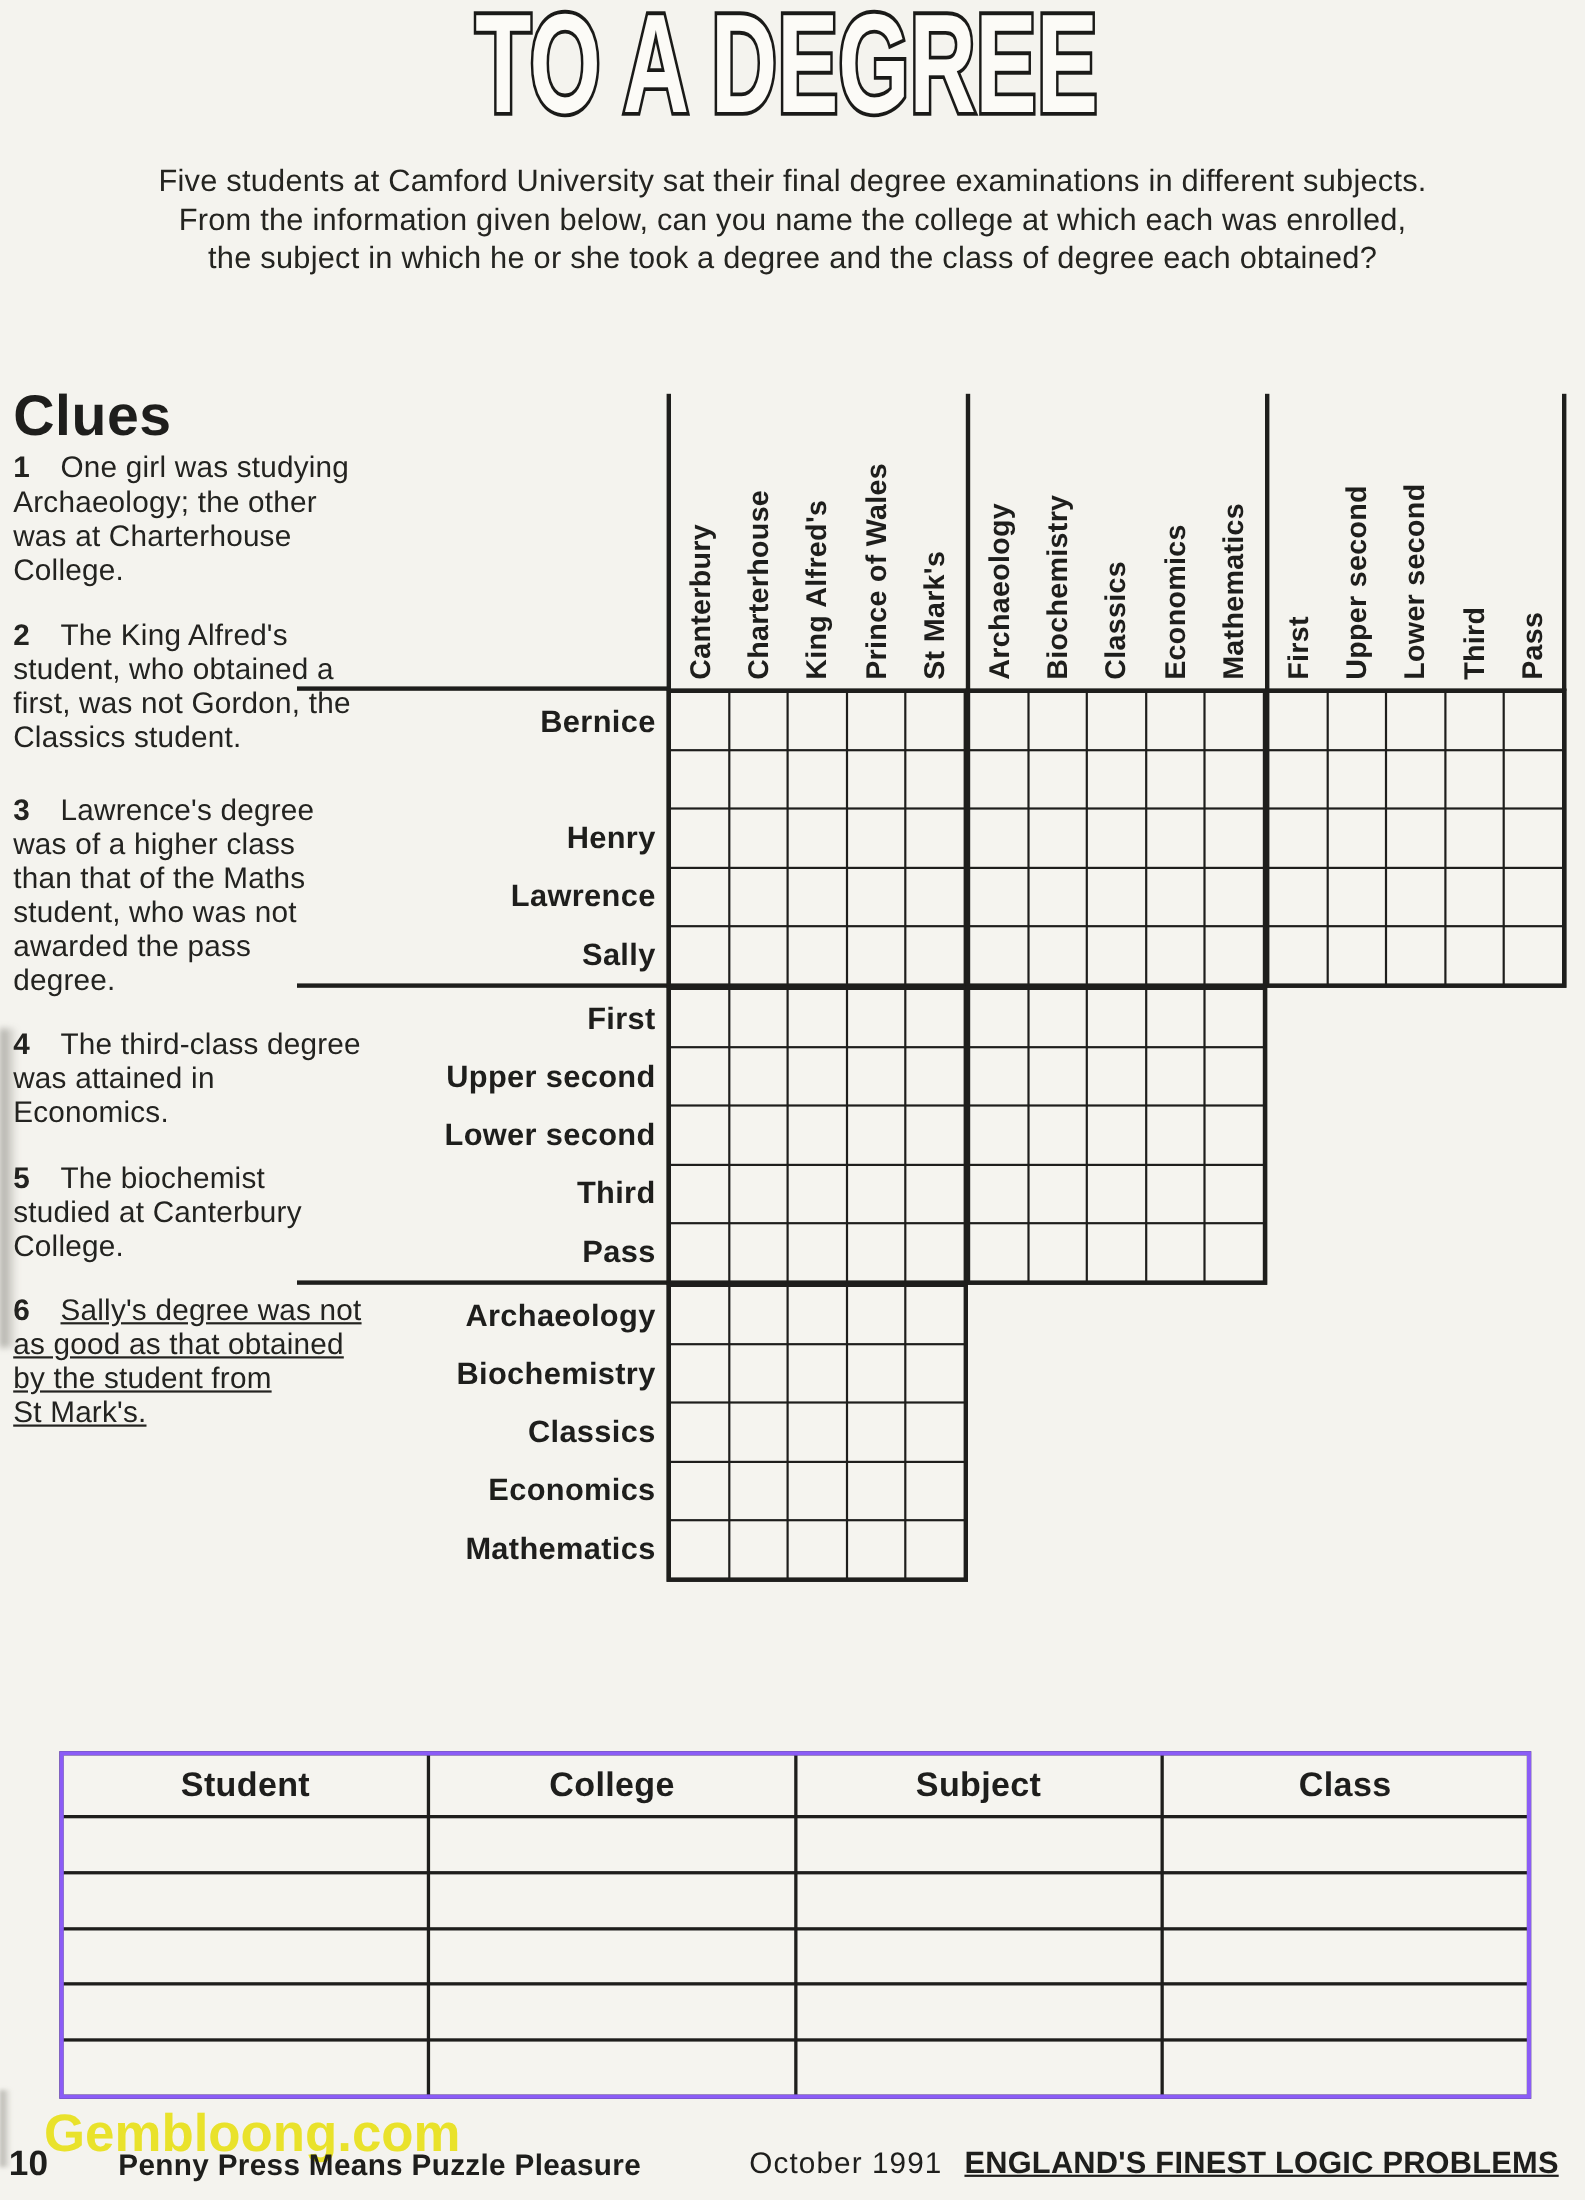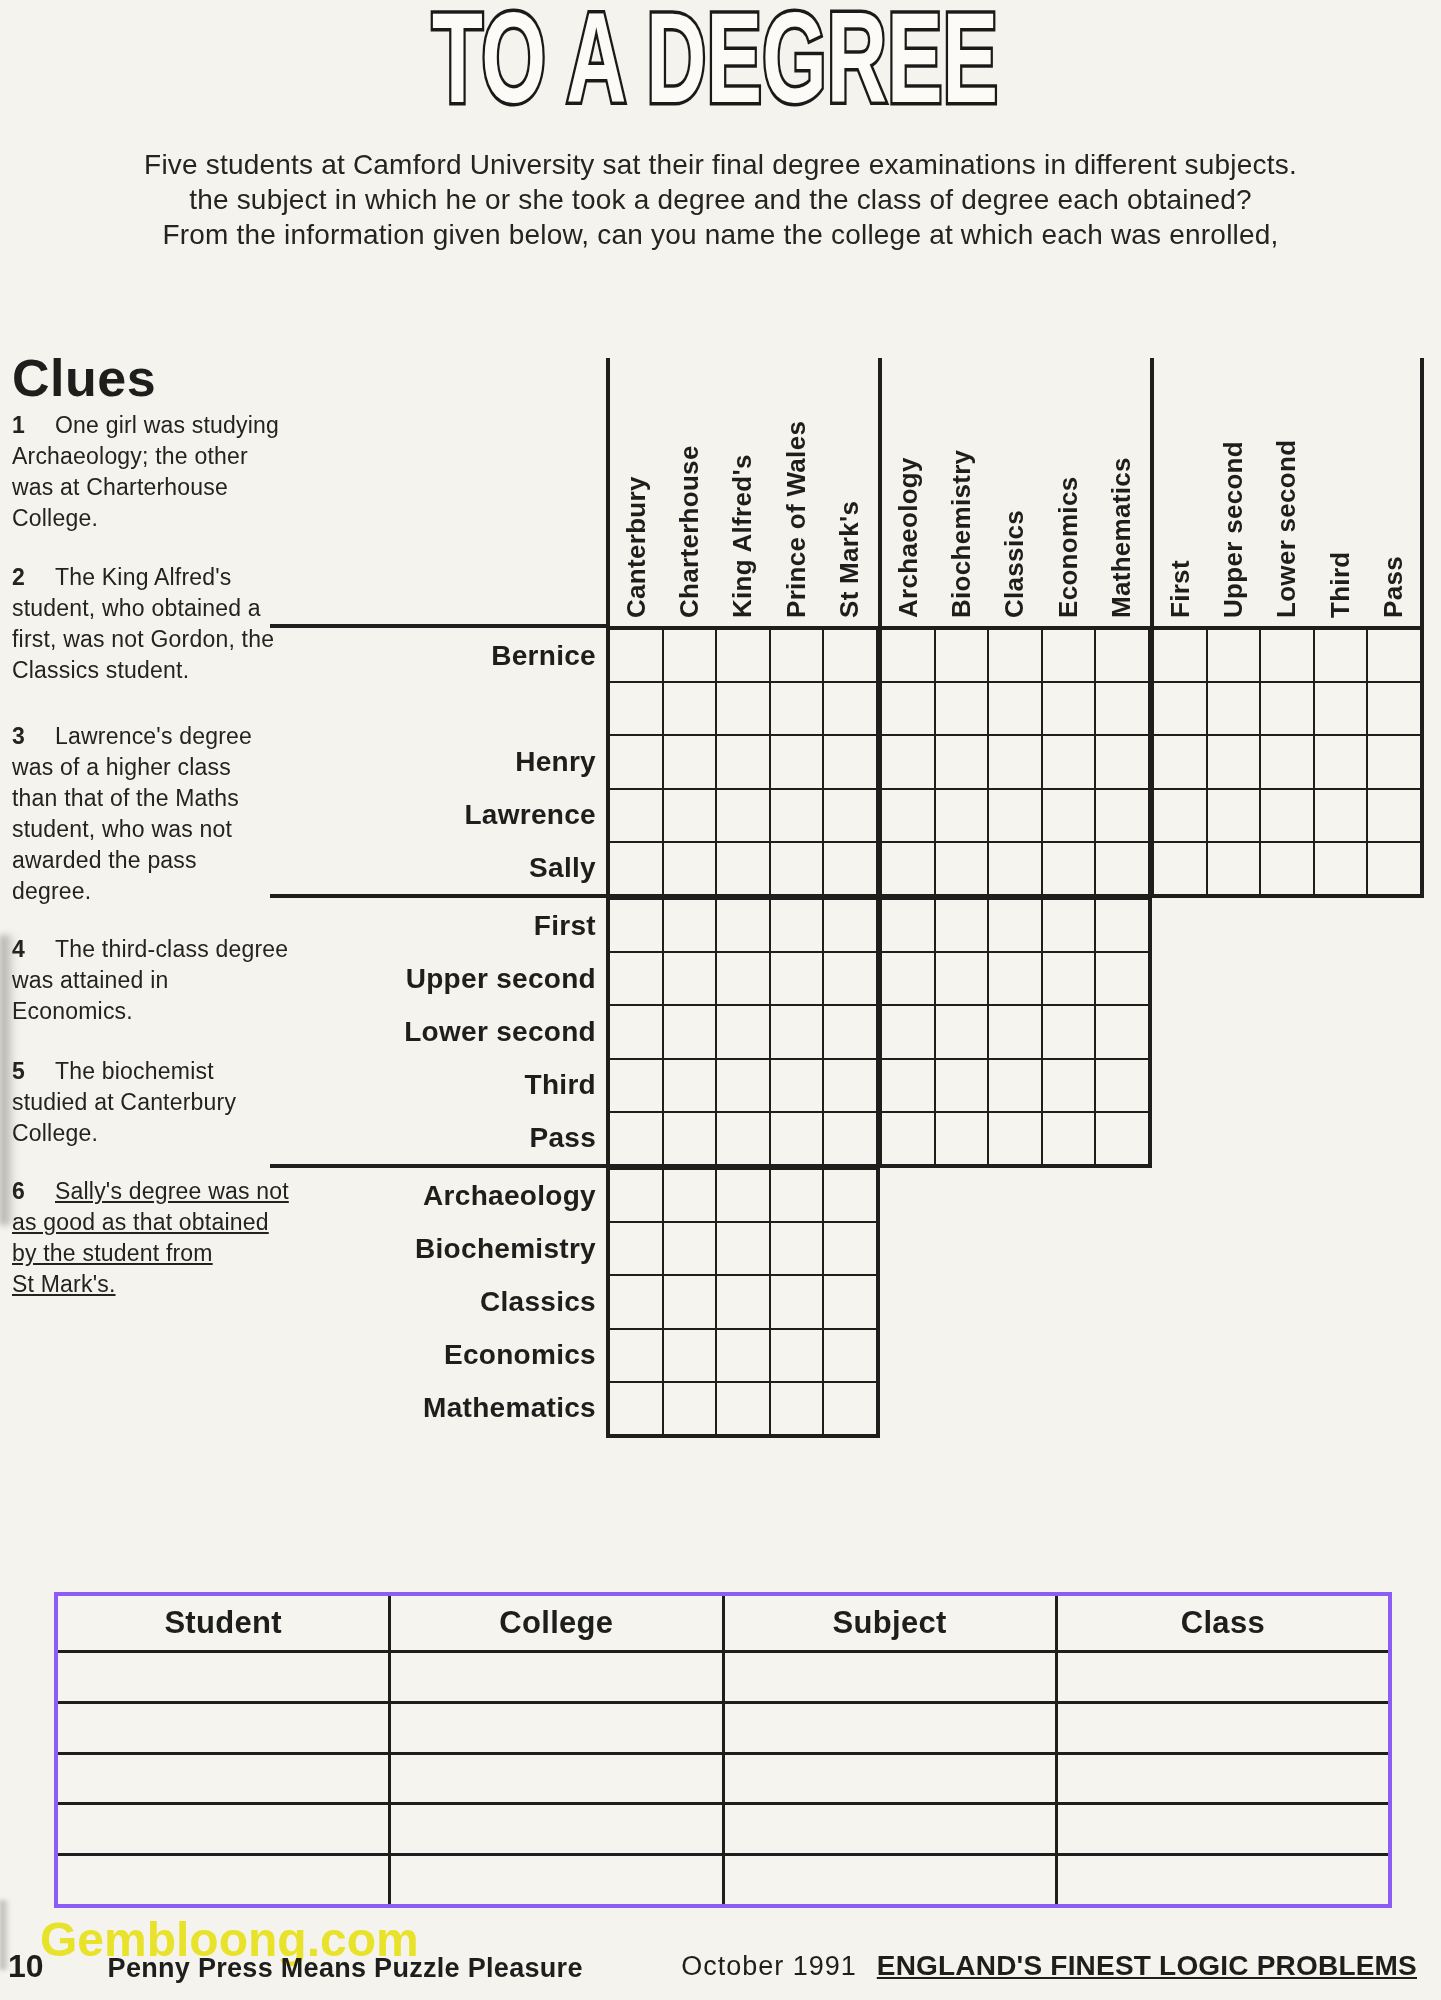--- a/index.html
+++ b/index.html
@@ -15,21 +15,21 @@
 
   
   .title-wrap{position:absolute;left:420px;top:4px;width:590px;height:114px;}
 
   
   .intro{position:absolute;left:0;top:147px;width:1441px;text-align:center;
          font-size:28px;line-height:35px;letter-spacing:0.2px;color:#242420;}
 
   
   .clues-heading{position:absolute;left:12px;top:348px;font-size:52px;font-weight:bold;letter-spacing:0.5px;}
-  .clue{position:absolute;left:12px;font-size:23px;line-height:31px;letter-spacing:0.2px;white-space:nowrap;color:#232320;}
+  .clue{position:absolute;left:12px;font-size:27px;line-height:31px;letter-spacing:0.2px;white-space:nowrap;color:#232320;}
   .clue-num{font-weight:bold;display:inline-block;width:43px;}
 
   
   .block{position:absolute;box-sizing:border-box;width:274px;height:272px;
          border:4px solid #1e1e1c;background:#1e1e1c;
          display:grid;grid-template-columns:repeat(5,1fr);grid-template-rows:repeat(5,1fr);gap:2px;}
   .cell{background:#f5f4ef;}
   .col-label{position:absolute;transform:rotate(-90deg);transform-origin:0 0;
              white-space:nowrap;font-weight:bold;font-size:26px;letter-spacing:0.3px;line-height:30px;}
   .row-label{position:absolute;right:845px;width:330px;height:52px;
@@ -71,22 +71,22 @@
 <div id="canvas">
 
   <div class="title-wrap">
     <svg width="590" height="114" viewBox="0 0 590 114">
       <text x="295" y="98" text-anchor="middle" font-family="Liberation Sans, sans-serif" font-weight="bold" font-size="128" textLength="566" lengthAdjust="spacingAndGlyphs" fill="#fcfbf7" stroke="#1a1a18" stroke-width="7" paint-order="stroke">TO A DEGREE</text>
     </svg>
   </div>
 
   <div class="intro">
     <div>Five students at Camford University sat their final degree examinations in different subjects.</div>
+    <div>From the information given below, can you name the college at which each was enrolled,</div>
     <div>the subject in which he or she took a degree and the class of degree each obtained?</div>
-    <div>From the information given below, can you name the college at which each was enrolled,</div>
   </div>
 
   <div class="clues-heading">Clues</div>
 
   <div class="watermark">Gembloong.com</div>
   <div class="footer-left">
     <span class="footer-page-num">10</span>
     <span class="footer-tagline">Penny Press Means Puzzle Pleasure</span>
   </div>
   <div class="footer-right">

